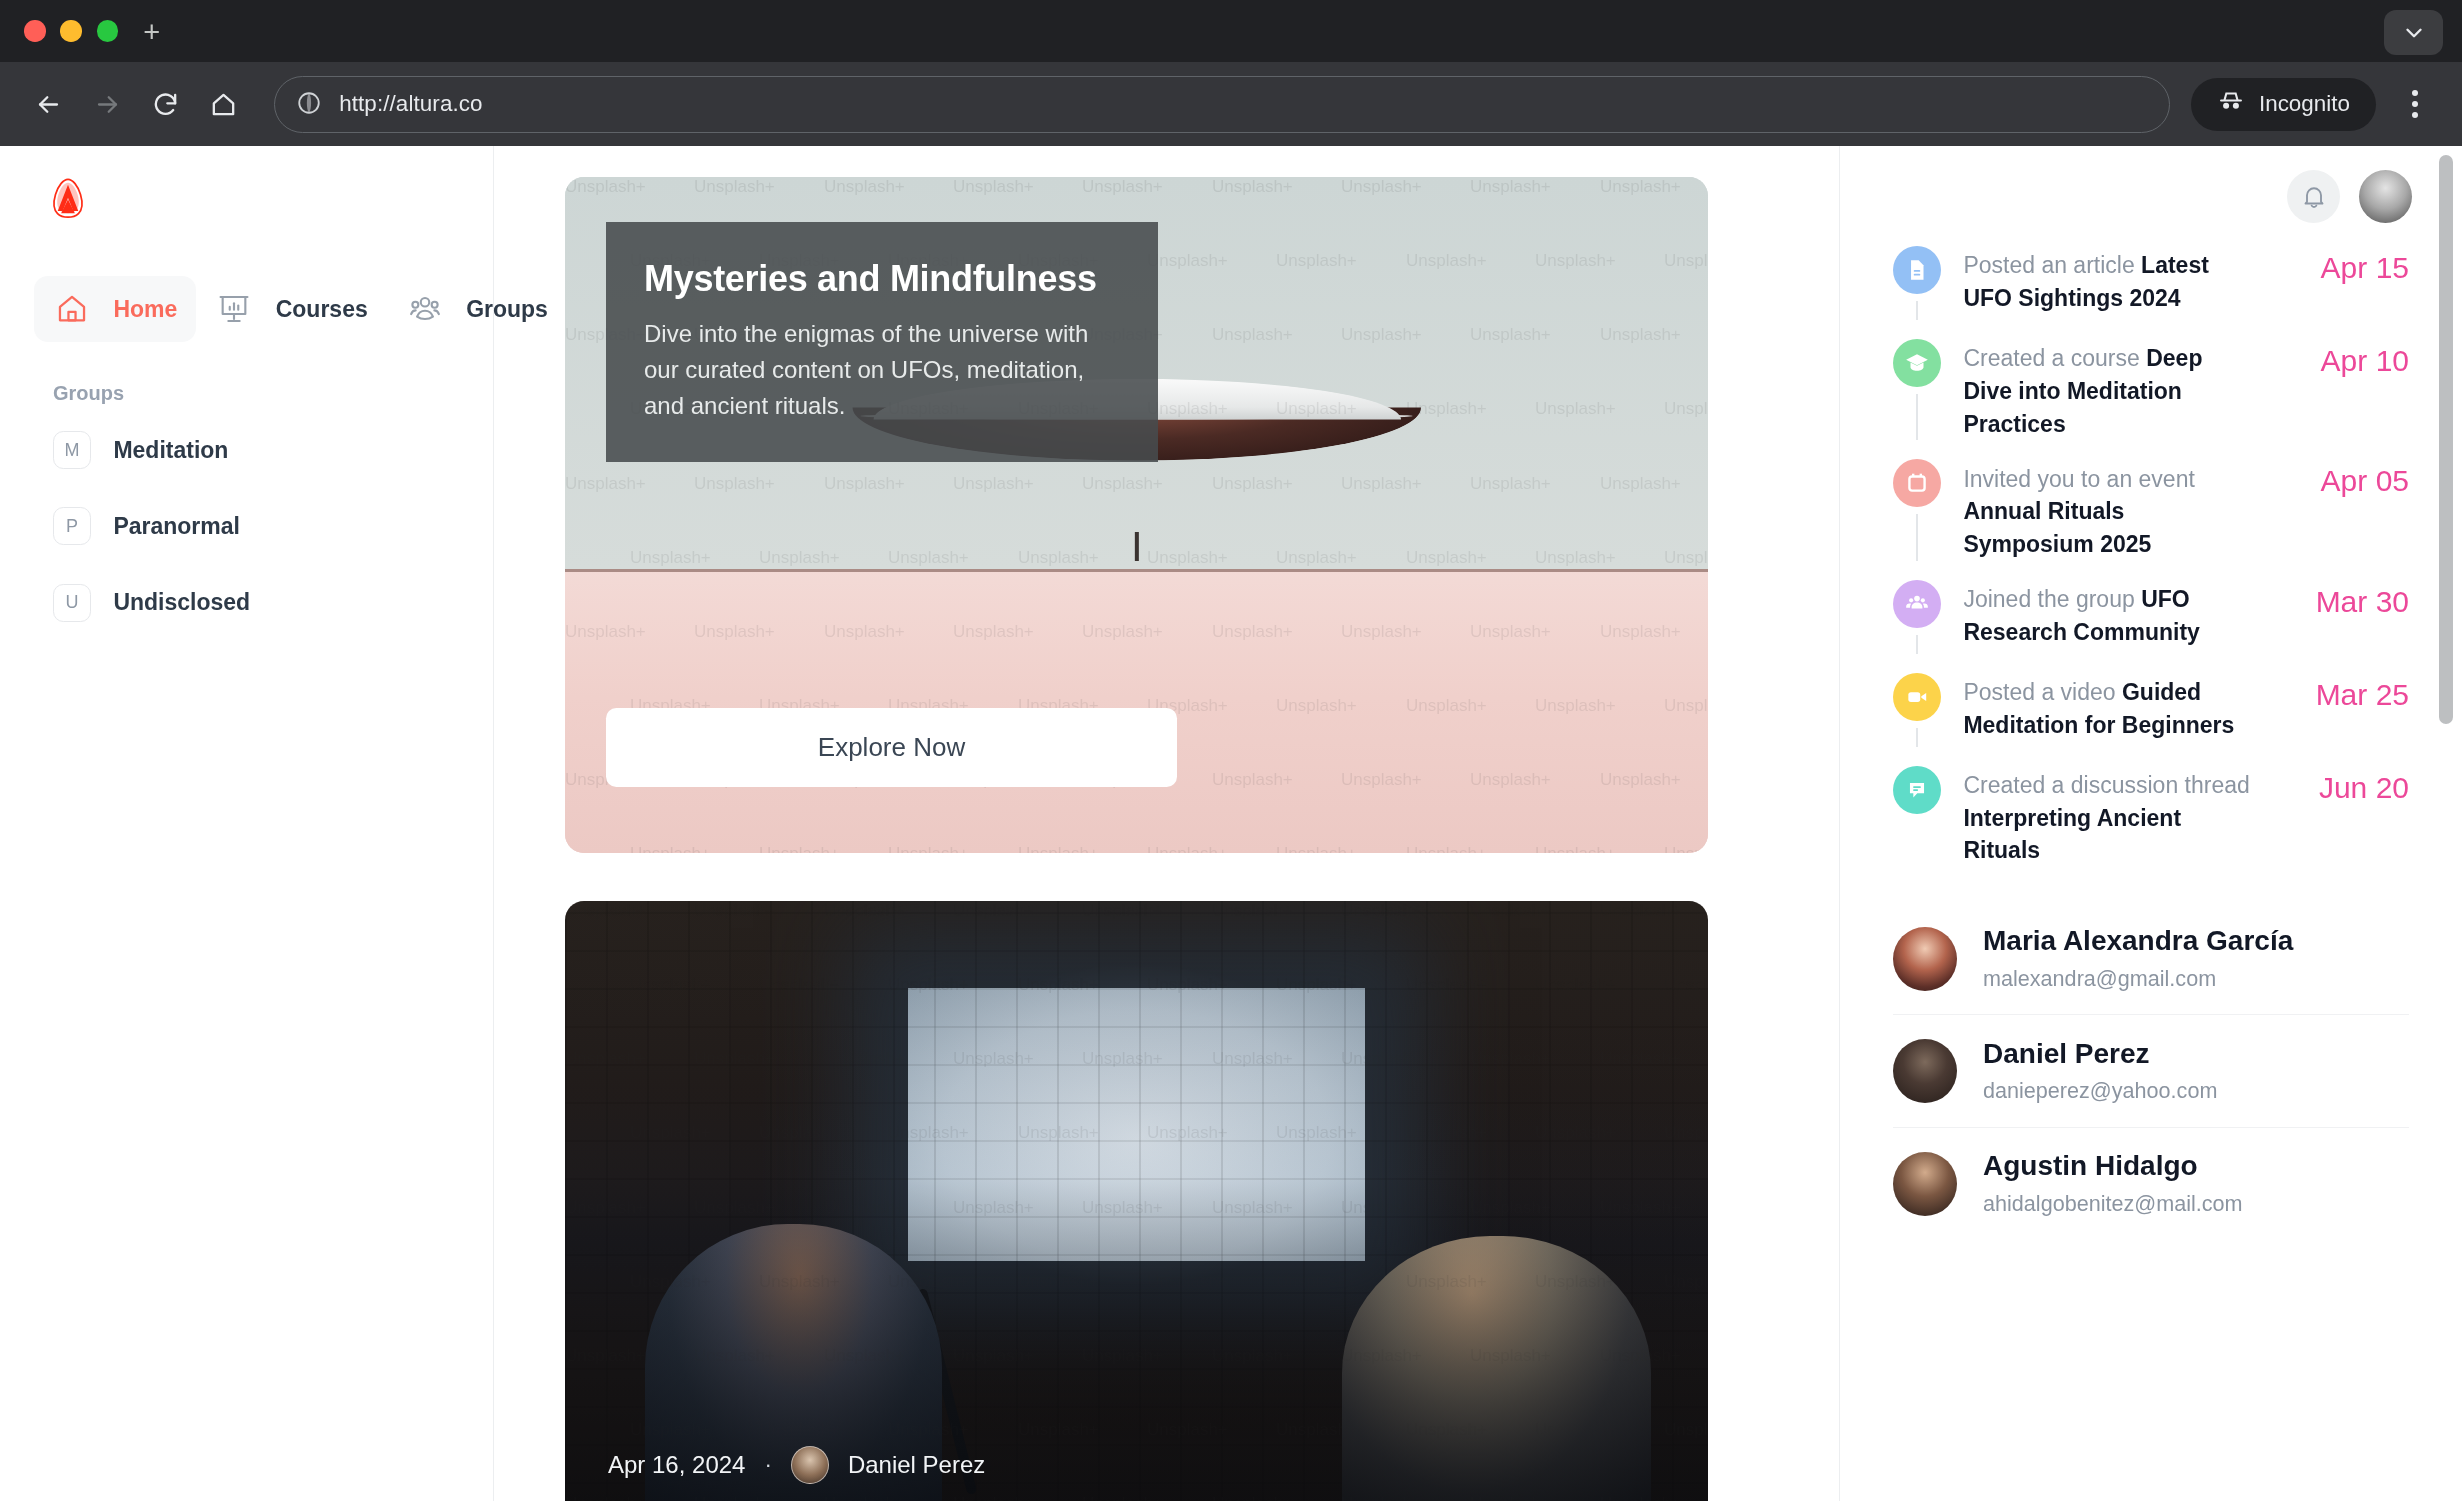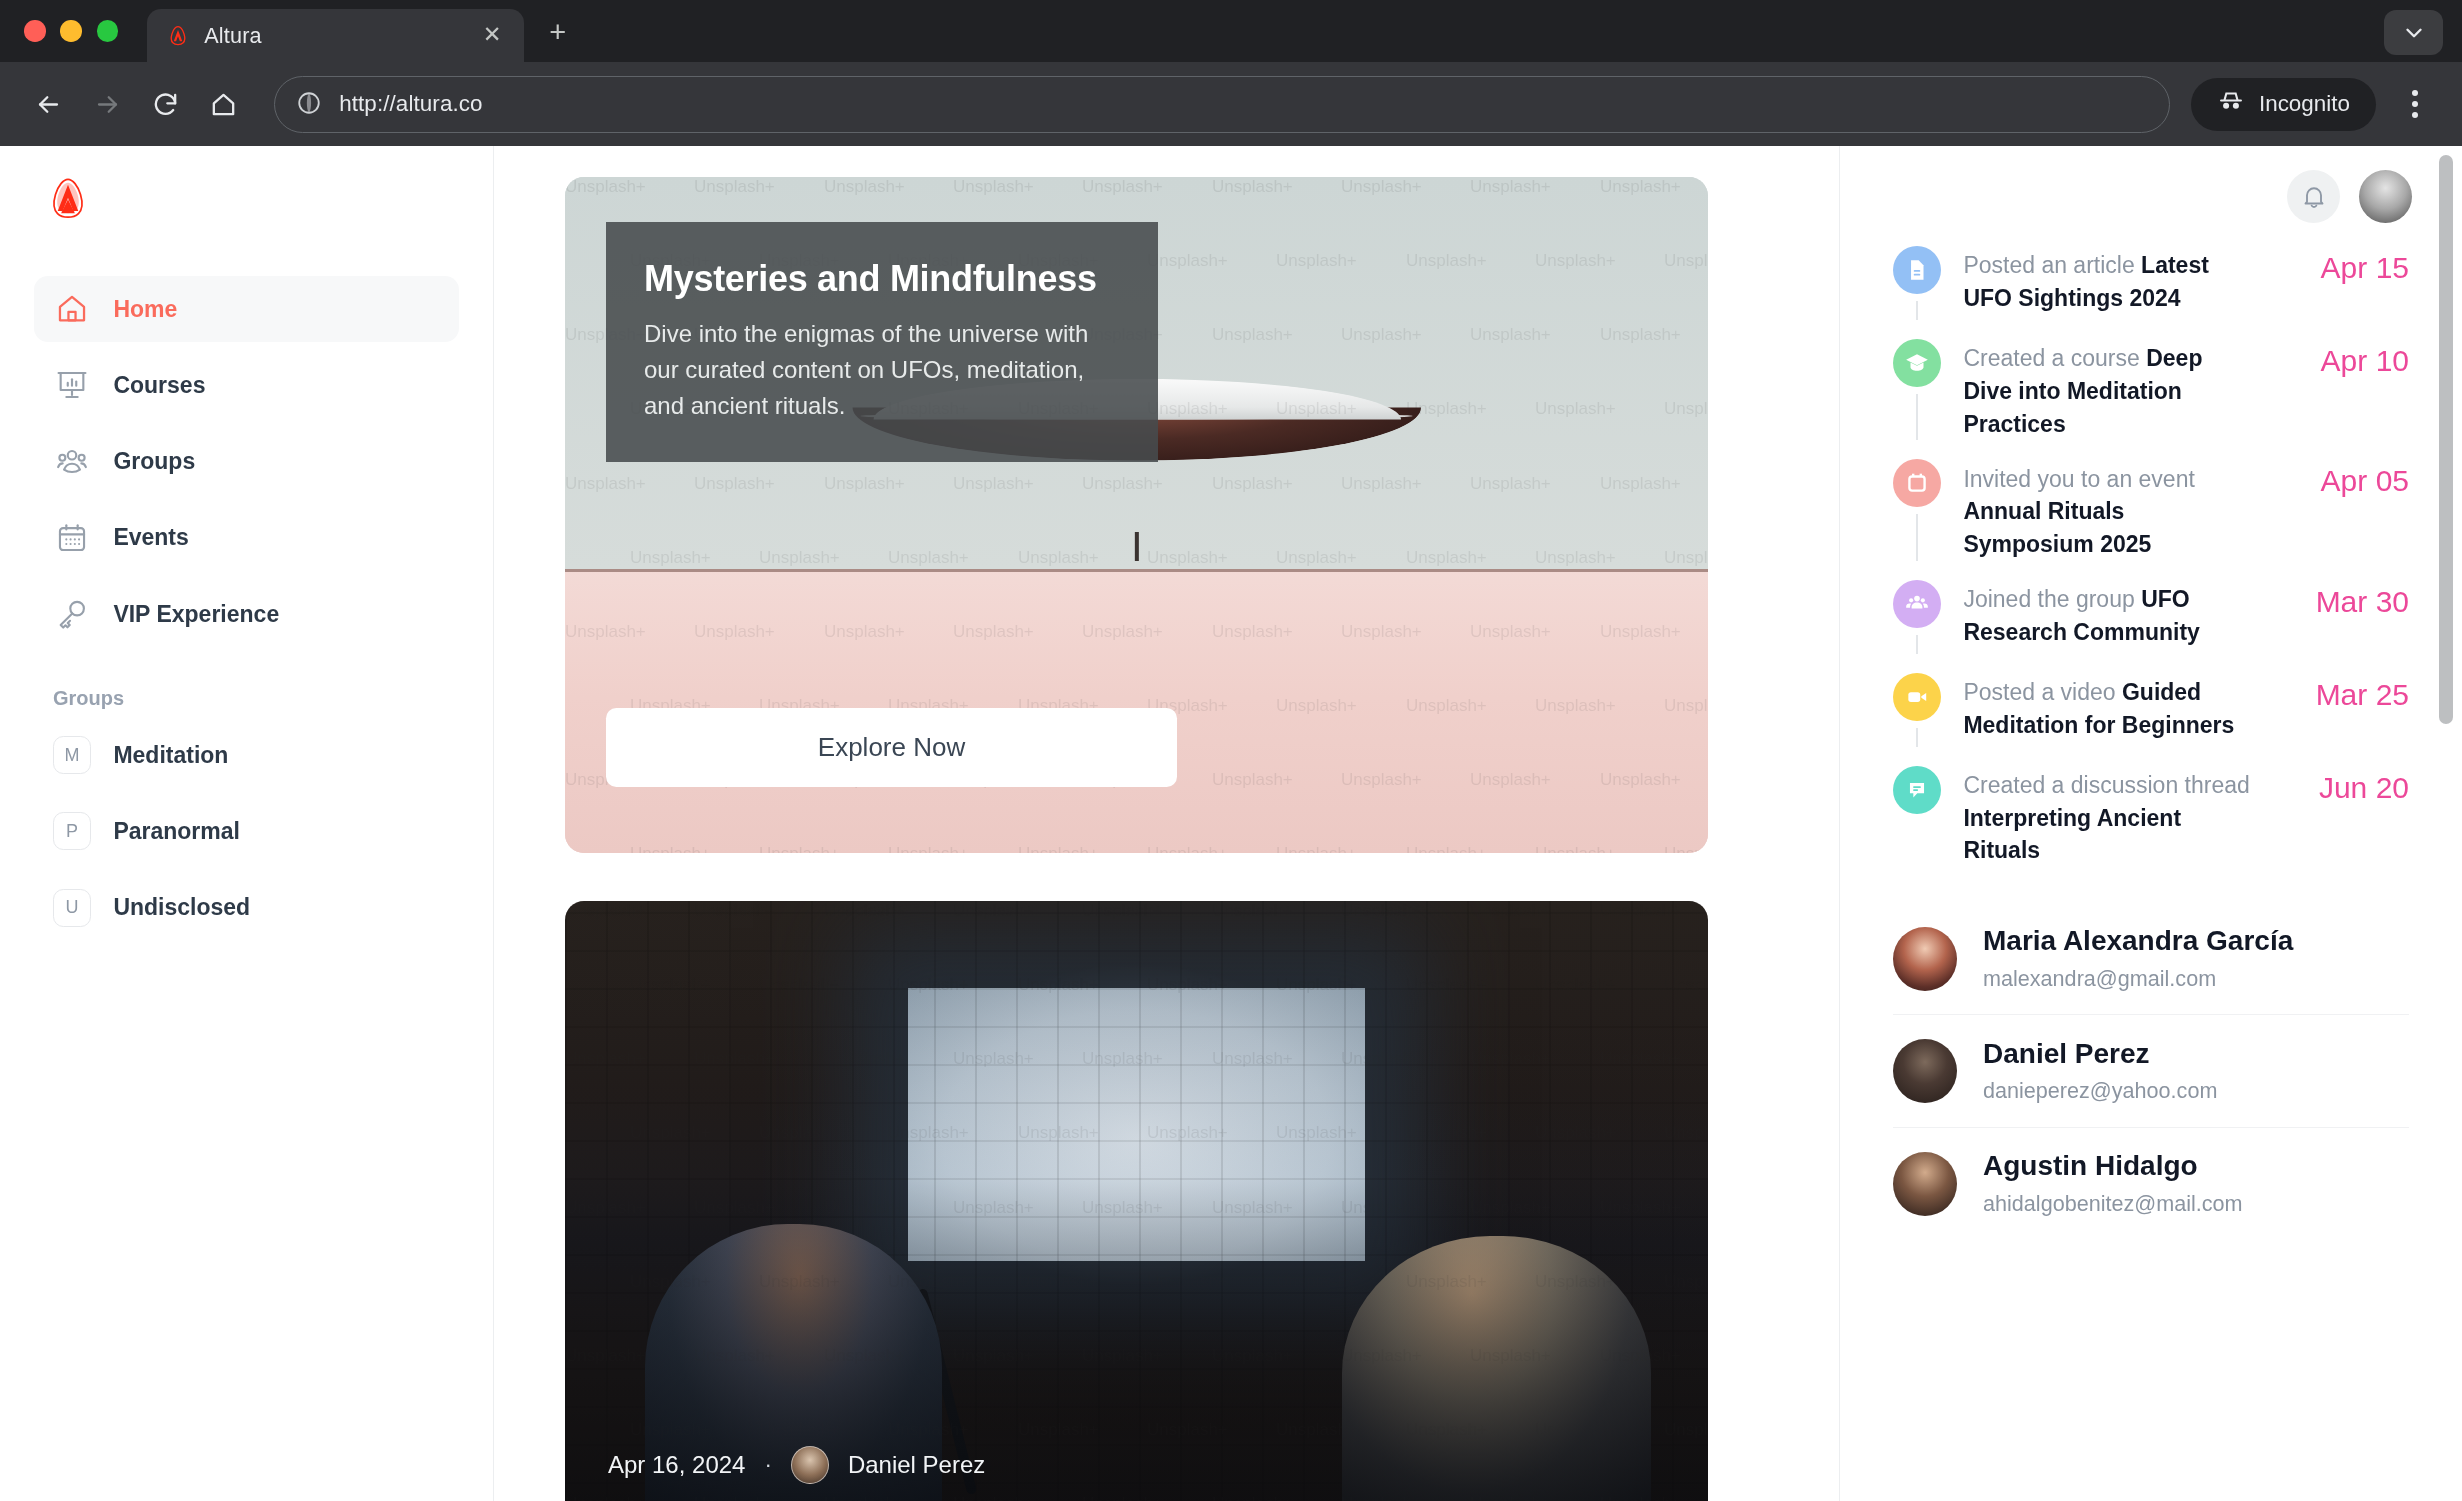--- a/index.html
+++ b/index.html
@@ -57,21 +57,21 @@
   .kebab i { width:6px; height:6px; border-radius:50%; background:#e8eaed; display:block; }
 
   
   .viewport { flex:1; background:#ffffff; display:flex; position:relative; overflow:hidden; }
 
   
   .sidebar { width:494px; flex:0 0 494px; background:#fff; border-right:0.9px solid #eceef0;
              padding:29px 34px 0 34px; }
   .logo { width:48px; height:48px; margin-left:10.3px; margin-bottom:53px; }
 
-  .navlist { display:flex; flex-direction:column; }
+  .navlist { display:flex; }
   .navitem {
     height:66px; display:flex; align-items:center; gap:22.4px; padding:0 19px;
     border-radius:14px; color:#2e3a48; font-size:23px; font-weight:700;
   }
   .navitem.active { background:#f7f8f9; color:#fa6b5c; }
   .navicon { width:38px; height:38px; flex:0 0 38px; display:flex; align-items:center; justify-content:center; }
   .navspacer { height:10.3px; }
 
   .group-heading { color:#98a2b0; font-size:20px; font-weight:700; margin:40px 0 12px 19px; }
   .groupitem { height:66px; display:flex; align-items:center; gap:22.4px; padding:0 19px;
@@ -201,30 +201,20 @@
 
 <div class="browser">
 
   <div class="tabstrip">
     <div class="traffic">
       <span class="dot red"></span>
       <span class="dot yellow"></span>
       <span class="dot green"></span>
     </div>
 
-    <div class="tab">
-      <span class="tab-fav">
-        <svg width="24" height="24" viewBox="0 0 28 28">
-          <path d="M14 3 C16.5 3 19.5 6.5 21 11.5 C22.4 16 22 20 20 22 C18.4 23.6 16.2 24 14 24 C11.8 24 9.6 23.6 8 22 C6 20 5.6 16 7 11.5 C8.5 6.5 11.5 3 14 3 Z" fill="none" stroke="#ff2d16" stroke-width="1.6"></path>
-          <path d="M14 7 L19 20 L16.2 20 L14 14.4 L11.8 20 L9 20 Z" fill="#ff2d16"></path>
-        </svg>
-      </span>
-      <span class="tab-title">Altura</span>
-      <span class="tab-close">✕</span>
-    </div>
 
     <div class="newtab">+</div>
 
     <div class="tabstrip-right">
       <div class="chev-btn">
         <svg width="26" height="26" viewBox="0 0 24 24" fill="none" stroke="#e8eaed" stroke-width="2.2" stroke-linecap="round" stroke-linejoin="round">
             <polyline points="6 9 12 15 18 9"></polyline>
           </svg>
       </div>
     </div>

